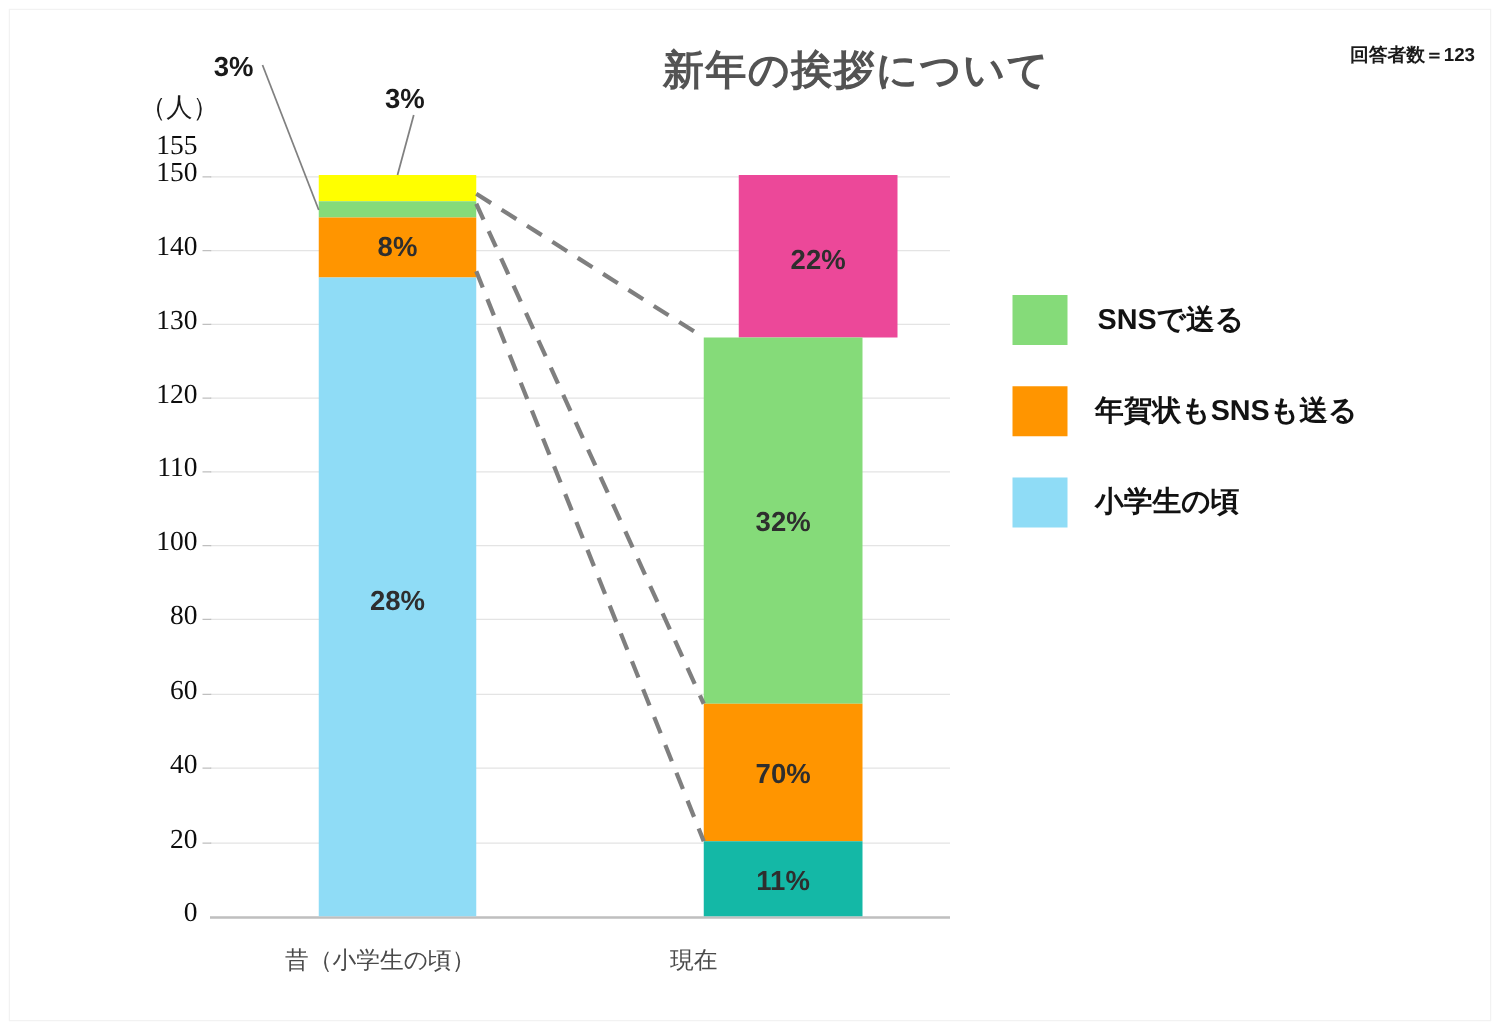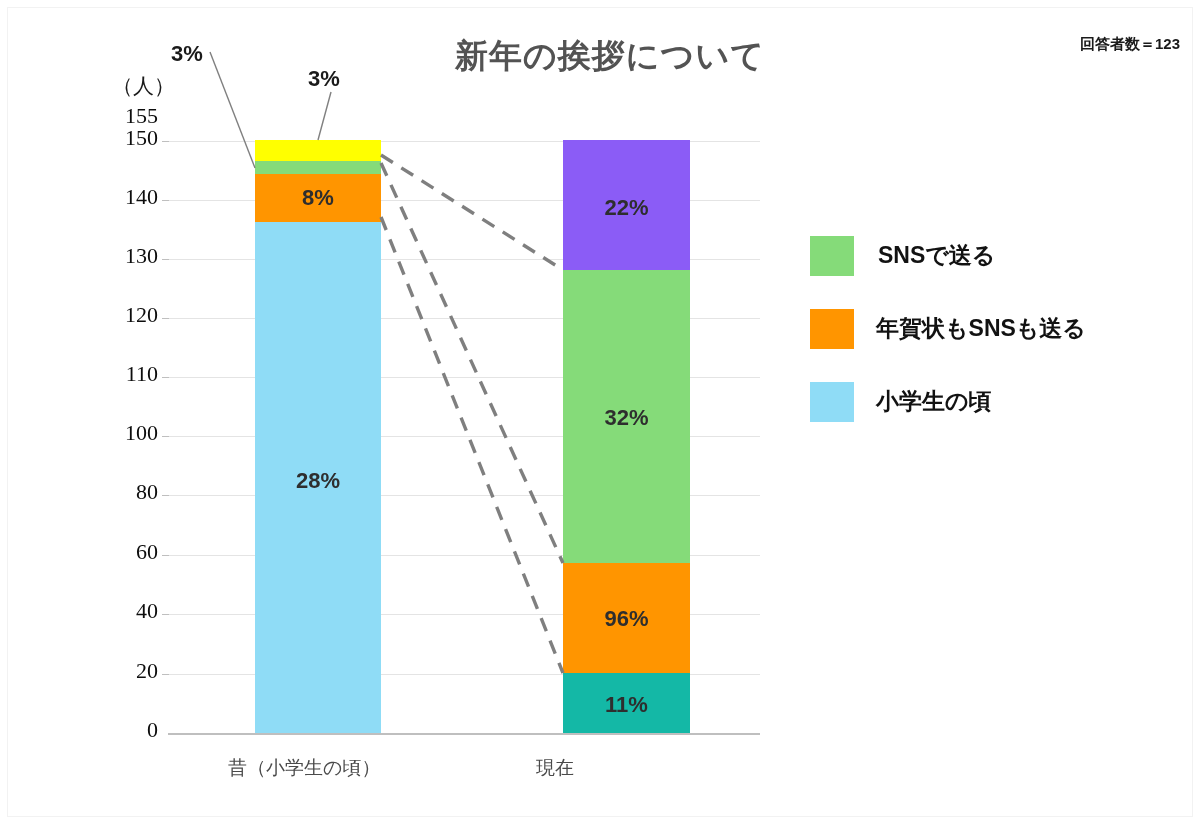--- a/index.html
+++ b/index.html
@@ -26,21 +26,21 @@
     background: #ffffff;
     box-shadow: 0 0 0 1px #f2f2f2;
   }
 
   
   .chart-title {
     position: absolute;
     left: 380px;
     top: 34px;
     width: 460px;
-    text-align: center;
+    text-align: right;
     font-size: 33px;
     font-weight: bold;
     color: #535353;
     letter-spacing: 1px;
     white-space: nowrap;
   }
 
   
   .respondents-note {
     position: absolute;
@@ -257,28 +257,28 @@
 
     <div class="bar-seg" style="left:255px; top:140px; width:126px; height:21px; background:#ffff00;"></div>
     <div class="bar-seg" style="left:255px; top:161px; width:126px; height:13px; background:#85db79;"></div>
     <div class="bar-seg" style="left:255px; top:174px; width:126px; height:48px; background:#ff9500;">
       <div class="seg-label" style="top:13px">8%</div>
     </div>
     <div class="bar-seg" style="left:255px; top:222px; width:126px; height:511px; background:#8fdcf6;">
       <div class="seg-label" style="top:248px">28%</div>
     </div>
 
-    <div class="bar-seg" style="left:563px; top:140px; width:127px; height:130px; background:#8b5cf6;">
+    <div class="bar-seg" style="left:591px; top:140px; width:127px; height:130px; background:#ec4899;">
       <div class="seg-label" style="top:57px">22%</div>
     </div>
     <div class="bar-seg" style="left:563px; top:270px; width:127px; height:293px; background:#85db79;">
       <div class="seg-label" style="top:137px">32%</div>
     </div>
     <div class="bar-seg" style="left:563px; top:563px; width:127px; height:110px; background:#ff9500;">
-      <div class="seg-label" style="top:45px">96%</div>
+      <div class="seg-label" style="top:45px">70%</div>
     </div>
     <div class="bar-seg" style="left:563px; top:673px; width:127px; height:60px; background:#14b8a6;">
       <div class="seg-label" style="top:21px">11%</div>
     </div>
 
     <div class="cat-label" style="left:228px; width:180px;">昔（小学生の頃）</div>
     <div class="cat-label" style="left:536px; width:180px;">現在</div>
 
     <div class="callout-text" style="left:171px; top:41px;">3%</div>
     <div class="callout-text" style="left:308px; top:66px;">3%</div>

